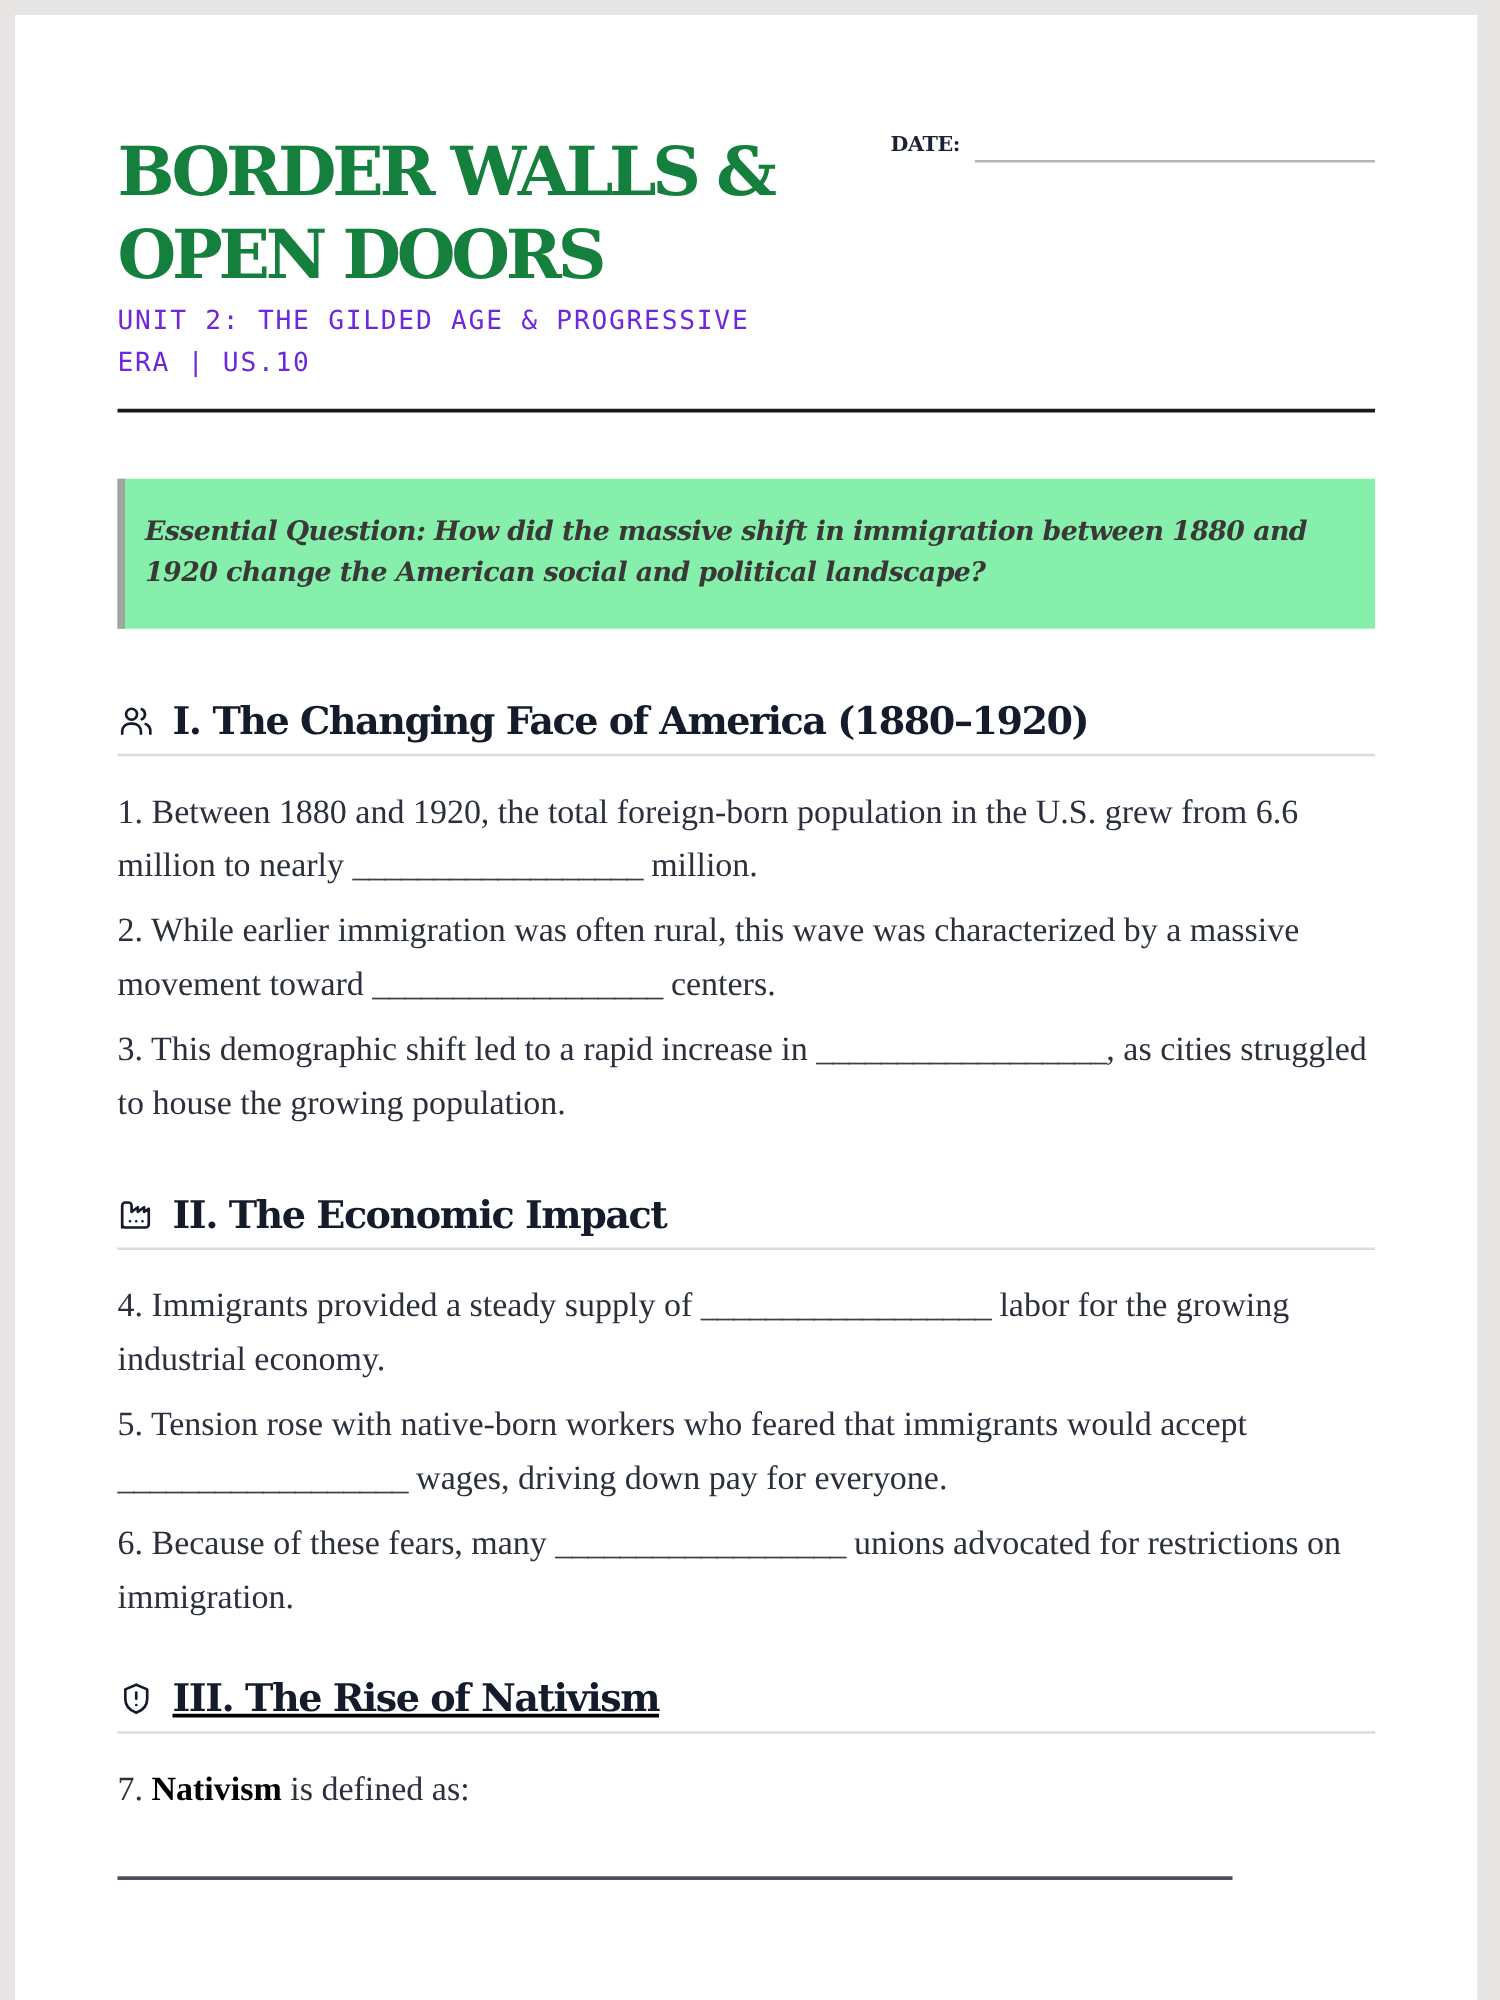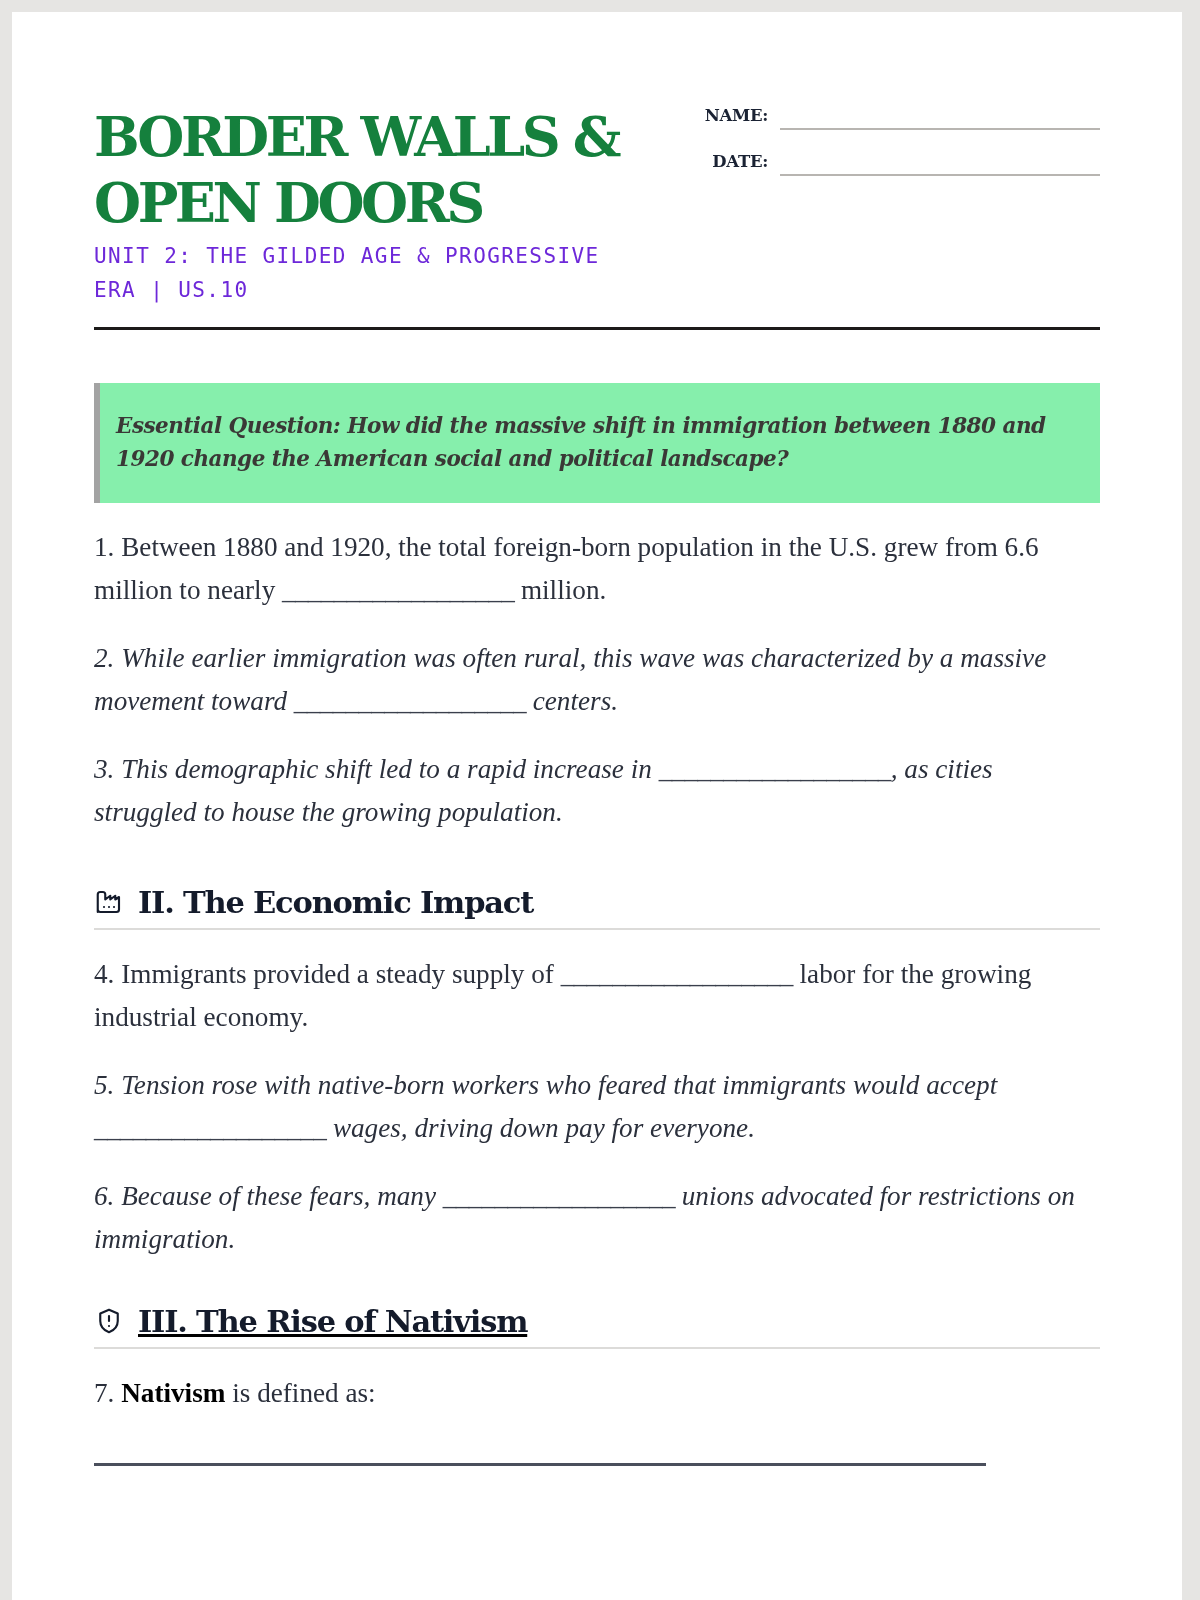--- a/index.html
+++ b/index.html
@@ -127,21 +127,21 @@
     }
     .q {
       margin: 0;
       font-family: "Liberation Serif", serif;
       font-size: 27.2px;
       line-height: 43px;
       color: #2b303c;
       letter-spacing: 0px;
     }
     .q-first { margin-top: 23px; }
-    .q + .q { margin-top: 25px; font-style: italic; }
+    .q + .q { margin-top: 9px; }
     .q b { font-weight: bold; color: #000000; }
     .blank { color: #3a3f4c; letter-spacing: -0.7px; }
     .answer-line {
       margin-top: 18px;
       width: 892px;
       border-bottom: 3px solid #4a4f5c;
       height: 30px;
     }
     .sec2 { margin-top: 46px; align-items: center; }
     .sec3 { margin-top: 38px; text-decoration: underline; }
@@ -154,32 +154,39 @@
 
     <div class="header">
       <h1 class="title">
         <span>BORDER WALLS &amp;</span><br>
         <span>OPEN DOORS</span>
       </h1>
       <div class="subtitle">UNIT 2: THE GILDED AGE &amp; PROGRESSIVE ERA | US.10</div>
 
       <div class="fields">
         <div class="field-row">
-          <span class="field-label">NAME:</span>
-          <div class="field-line"></div>
-        </div>
-        <div class="field-row">
           <span class="field-label">DATE:</span>
           <div class="field-line"></div>
         </div>
       </div>
     </div>
 
     <div class="eq-box">Essential Question: How did the massive shift in immigration between 1880 and 1920 change the American social and political landscape?</div>
 
+    <div class="section-head">
+      <span class="ico">
+        <svg width="30" height="30" viewBox="0 0 24 24" fill="none" stroke="#141b2b" stroke-width="1.7" stroke-linecap="round" stroke-linejoin="round">
+          <circle cx="9" cy="7.5" r="3.5"></circle>
+          <path d="M3 20v-1.5a5 5 0 0 1 5-5h2a5 5 0 0 1 5 5V20"></path>
+          <path d="M15.5 4.3a3.5 3.5 0 0 1 0 6.4"></path>
+          <path d="M18 13.8a5 5 0 0 1 3 4.7V20"></path>
+        </svg>
+      </span>
+      <h2>I. The Changing Face of America (1880–1920)</h2>
+    </div>
 
     <p class="q q-first">
       <span>1.</span>
       <span>Between 1880 and 1920, the total foreign-born population in the U.S. grew from 6.6 million to nearly </span><span class="blank">__________________</span><span> million.</span>
     </p>
     <p class="q">
       <span>2.</span>
       <span>While earlier immigration was often rural, this wave was characterized by a massive movement toward </span><span class="blank">__________________</span><span> centers.</span>
     </p>
     <p class="q">

